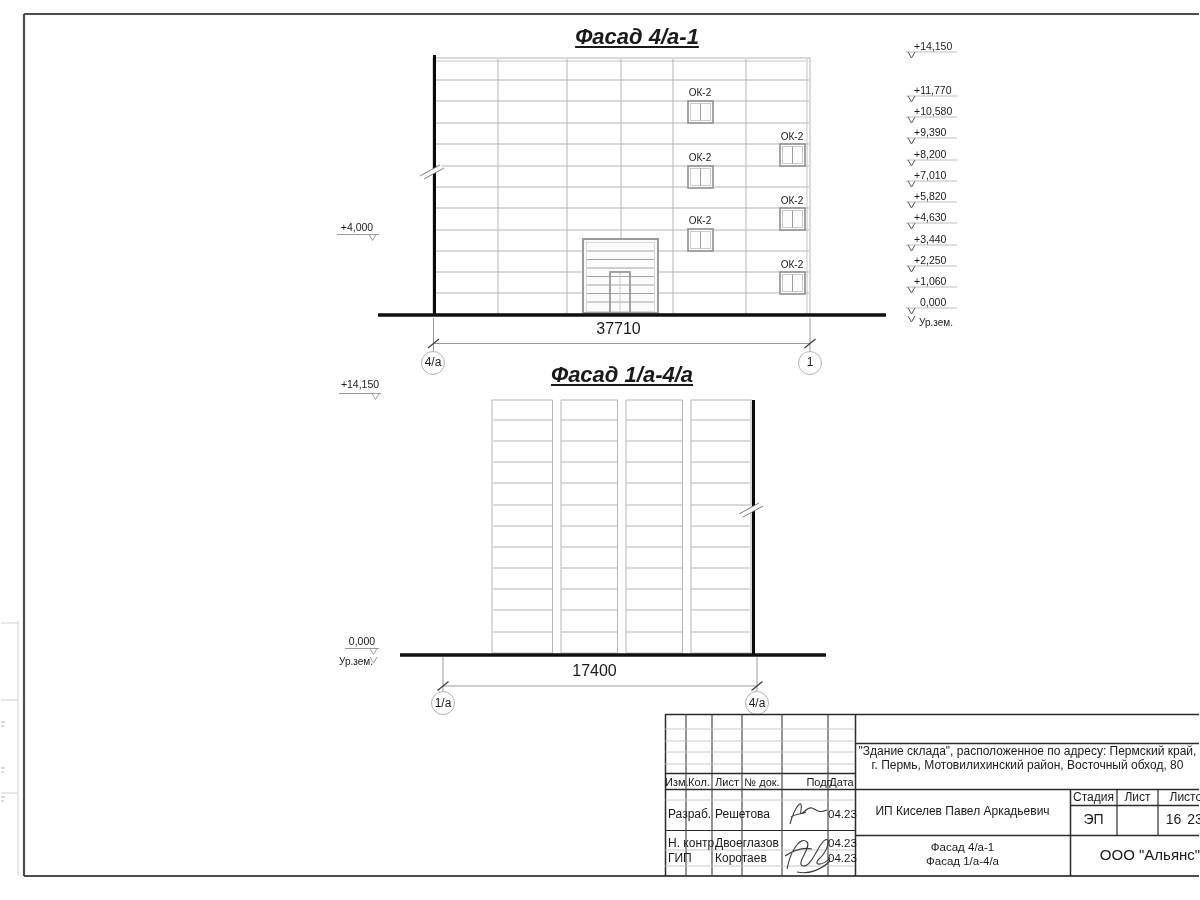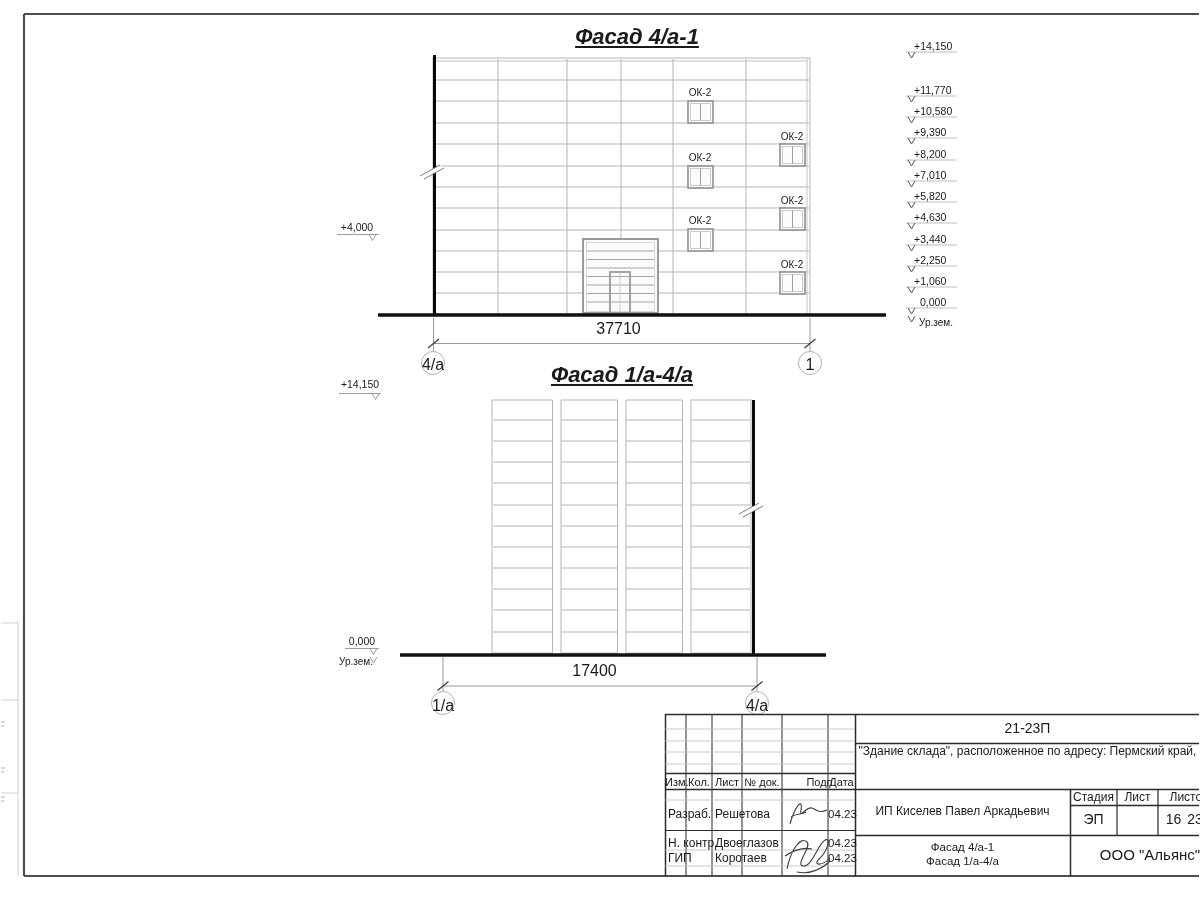--- a/index.html
+++ b/index.html
@@ -5,21 +5,21 @@
   html,body{margin:0;padding:0;background:#fff;}
   .sheet{position:relative;width:1200px;height:900px;background:#ffffff;overflow:hidden;
          font-family:"Liberation Sans","DejaVu Sans",sans-serif;color:#1a1a1a;}
   svg.linework{position:absolute;left:0;top:0;}
   .t{position:absolute;white-space:nowrap;color:#1a1a1a;line-height:1.15;}
   .c{text-align:center;}
   .ftitle{font-size:22px;font-weight:bold;font-style:italic;text-decoration:underline;}
   .elev{font-size:10.5px;}
   .sm{font-size:10px;}
   .dim{font-size:16px;}
-  .axis{font-size:16px;}
+  .axis{font-size:12px;}
   .tb12{font-size:12px;}
   .tb11{font-size:11px;}
   .tb115{font-size:11.5px;}
   .tb14{font-size:14px;}
   .tb15{font-size:15px;}
 </style>
 </head>
 <body>
 
 <div class="sheet">
@@ -165,22 +165,22 @@
   <div class="t c axis" style="left:796px;top:356px;width:28px;">1</div>
 
   <div class="t c ftitle" style="left:492px;top:362px;width:260px;">Фасад 1/а-4/а</div>
   <div class="t c elev" style="left:338px;top:378px;width:44px;">+14,150</div>
   <div class="t c elev" style="left:344px;top:635px;width:36px;">0,000</div>
   <div class="t sm" style="left:339px;top:656px;">Ур.зем.</div>
   <div class="t c dim" style="left:522px;top:662px;width:145px;">17400</div>
   <div class="t c axis" style="left:429px;top:697px;width:28px;">1/а</div>
   <div class="t c axis" style="left:743px;top:697px;width:28px;">4/а</div>
 
-  <div class="t c tb14" style="left:856px;top:720px;width:343px;">21-23П</div>
   <div class="t c tb12" style="left:858px;top:745px;width:339px;">"Здание склада", расположенное по адресу: Пермский край,</div>
+  <div class="t c tb12" style="left:858px;top:759px;width:339px;">г. Пермь, Мотовилихинский район, Восточный обход, 80</div>
 
   <div class="t c tb11" style="left:665px;top:776px;width:21px;">Изм.</div>
   <div class="t c tb11" style="left:686px;top:776px;width:26px;">Кол.</div>
   <div class="t c tb11" style="left:712px;top:776px;width:30px;">Лист</div>
   <div class="t c tb11" style="left:742px;top:776px;width:40px;">№ док.</div>
   <div class="t c tb11" style="left:798px;top:776px;width:46px;">Подп.</div>
   <div class="t c tb11" style="left:828px;top:776px;width:27px;">Дата</div>
 
   <div class="t tb12" style="left:668px;top:808px;">Разраб.</div>
   <div class="t tb12" style="left:715px;top:808px;">Решетова</div>

